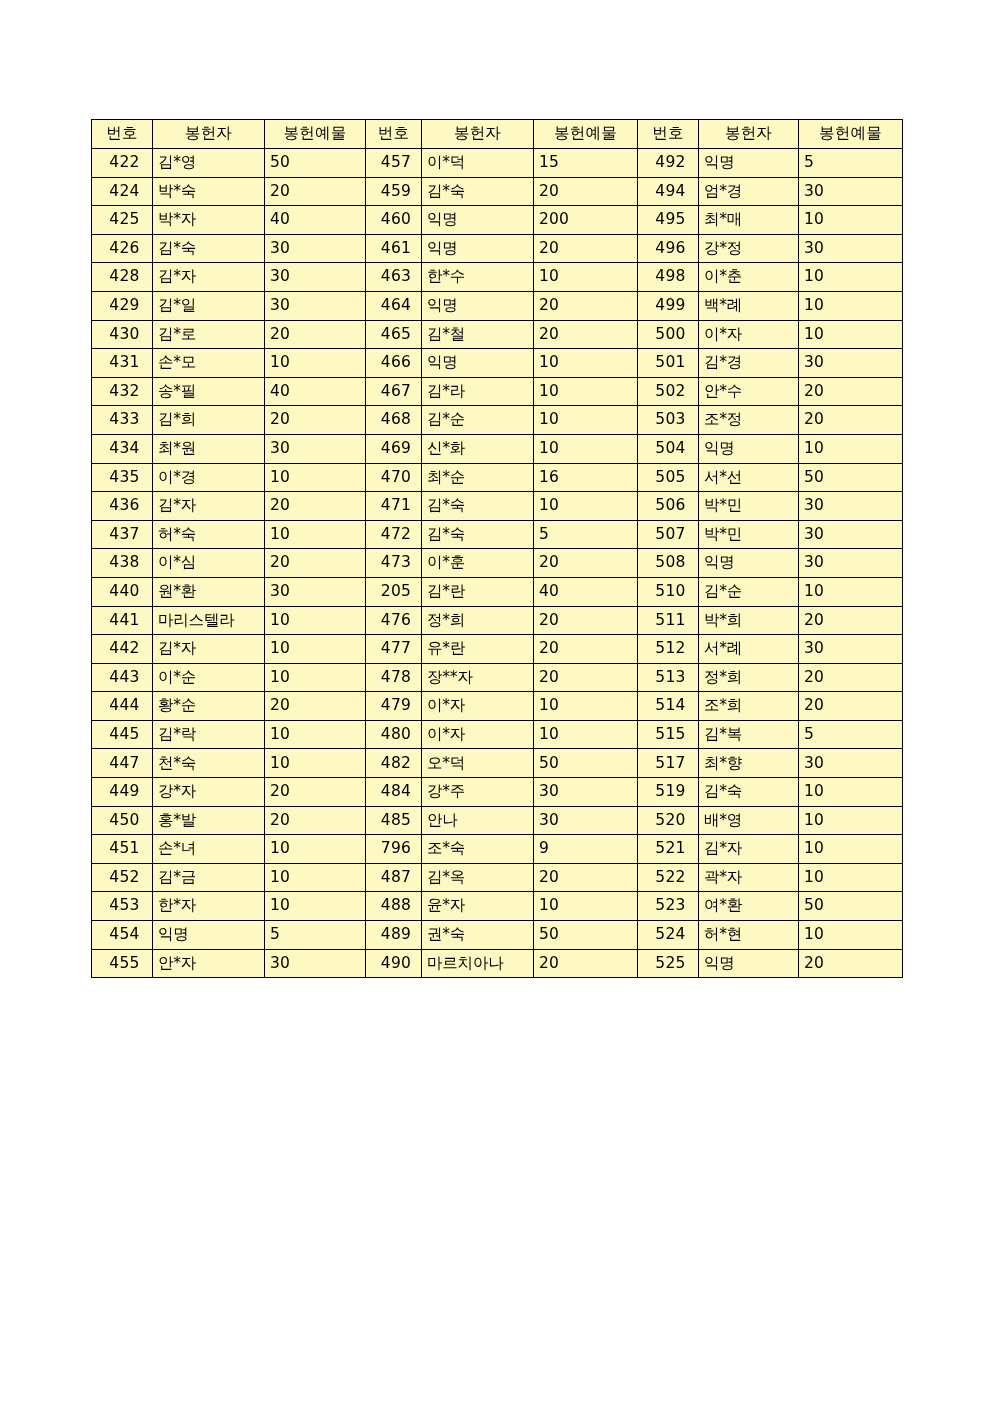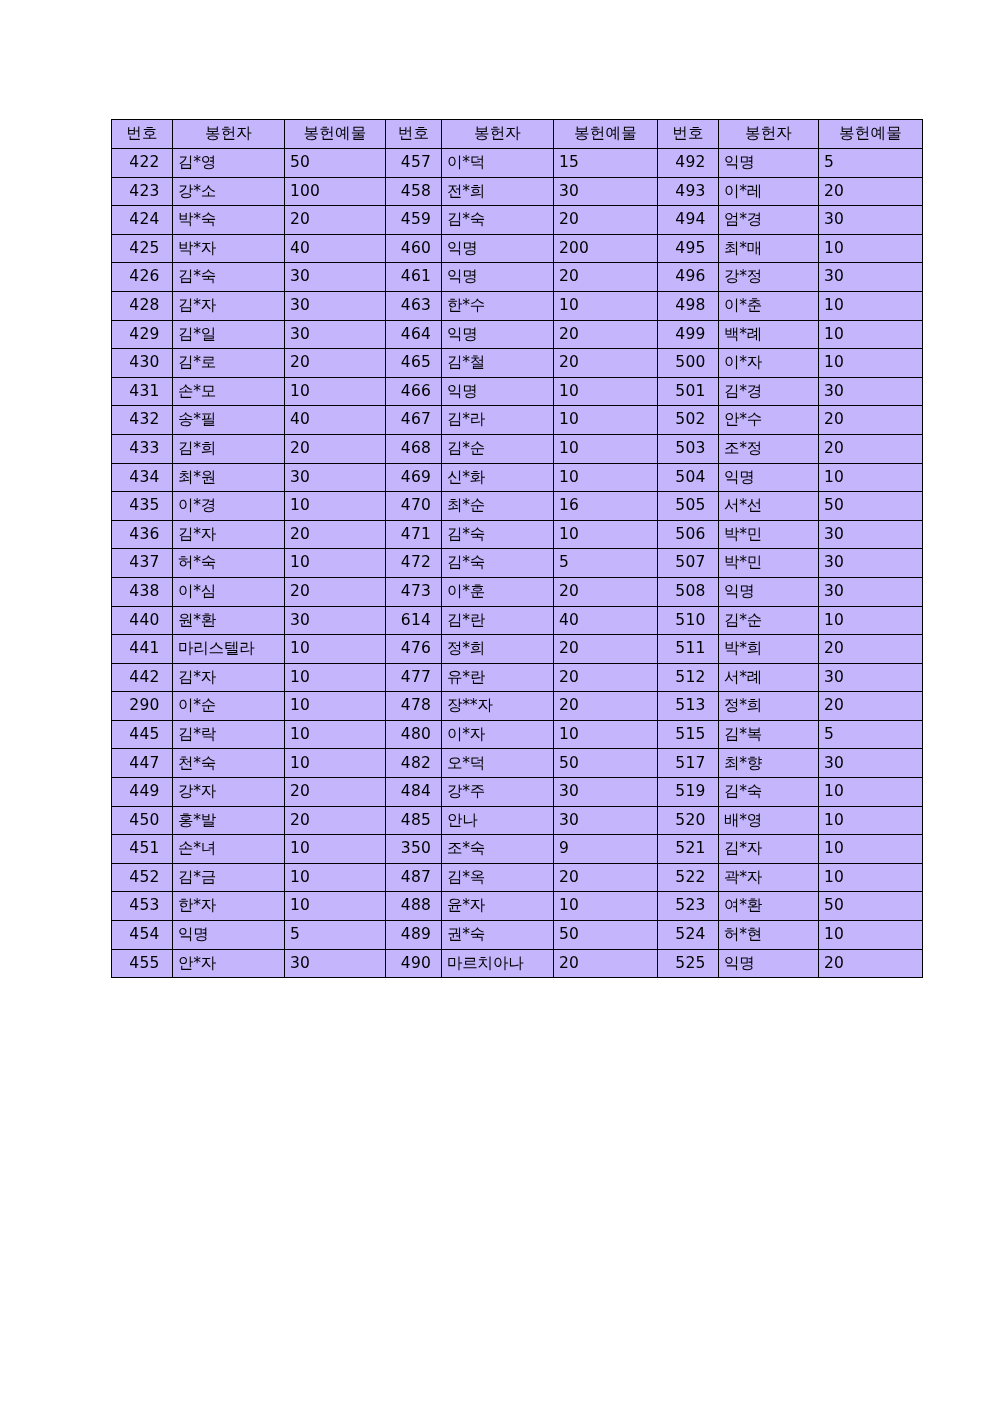--- a/index.html
+++ b/index.html
@@ -27,22 +27,21 @@
     position: absolute;
     left: 91px;
     top: 119px;
     width: 811px;
   }
 
   table.offering-table {
     border-collapse: collapse;
     table-layout: fixed;
     width: 811px;
-    background: #c4b5fd;
-    margin-left: 20px;
+    background: #fef9c3;
   }
 
   table.offering-table th,
   table.offering-table td {
     border: 1px solid #000000;
     font-size: 15.5px;
     line-height: 1;
     height: 28.6px;
     padding: 0 0 0 5px;
     box-sizing: border-box;
@@ -124,31 +123,20 @@
             <td class="col-name">김*영</td>
             <td class="col-amt">50</td>
             <td class="col-no">457</td>
             <td class="col-name">이*덕</td>
             <td class="col-amt">15</td>
             <td class="col-no">492</td>
             <td class="col-name">익명</td>
             <td class="col-amt">5</td>
           </tr>
           <tr>
-            <td class="col-no">423</td>
-            <td class="col-name">강*소</td>
-            <td class="col-amt">100</td>
-            <td class="col-no">458</td>
-            <td class="col-name">전*희</td>
-            <td class="col-amt">30</td>
-            <td class="col-no">493</td>
-            <td class="col-name">이*레</td>
-            <td class="col-amt">20</td>
-          </tr>
-          <tr>
             <td class="col-no">424</td>
             <td class="col-name">박*숙</td>
             <td class="col-amt">20</td>
             <td class="col-no">459</td>
             <td class="col-name">김*숙</td>
             <td class="col-amt">20</td>
             <td class="col-no">494</td>
             <td class="col-name">엄*경</td>
             <td class="col-amt">30</td>
           </tr>
@@ -292,21 +280,21 @@
             <td class="col-name">이*훈</td>
             <td class="col-amt">20</td>
             <td class="col-no">508</td>
             <td class="col-name">익명</td>
             <td class="col-amt">30</td>
           </tr>
           <tr>
             <td class="col-no">440</td>
             <td class="col-name">원*환</td>
             <td class="col-amt">30</td>
-            <td class="col-no">614</td>
+            <td class="col-no">205</td>
             <td class="col-name">김*란</td>
             <td class="col-amt">40</td>
             <td class="col-no">510</td>
             <td class="col-name">김*순</td>
             <td class="col-amt">10</td>
           </tr>
           <tr>
             <td class="col-no">441</td>
             <td class="col-name">마리스텔라</td>
             <td class="col-amt">10</td>
@@ -322,28 +310,39 @@
             <td class="col-name">김*자</td>
             <td class="col-amt">10</td>
             <td class="col-no">477</td>
             <td class="col-name">유*란</td>
             <td class="col-amt">20</td>
             <td class="col-no">512</td>
             <td class="col-name">서*례</td>
             <td class="col-amt">30</td>
           </tr>
           <tr>
-            <td class="col-no">290</td>
+            <td class="col-no">443</td>
             <td class="col-name">이*순</td>
             <td class="col-amt">10</td>
             <td class="col-no">478</td>
             <td class="col-name">장**자</td>
             <td class="col-amt">20</td>
             <td class="col-no">513</td>
             <td class="col-name">정*희</td>
+            <td class="col-amt">20</td>
+          </tr>
+          <tr>
+            <td class="col-no">444</td>
+            <td class="col-name">황*순</td>
+            <td class="col-amt">20</td>
+            <td class="col-no">479</td>
+            <td class="col-name">이*자</td>
+            <td class="col-amt">10</td>
+            <td class="col-no">514</td>
+            <td class="col-name">조*희</td>
             <td class="col-amt">20</td>
           </tr>
           <tr>
             <td class="col-no">445</td>
             <td class="col-name">김*락</td>
             <td class="col-amt">10</td>
             <td class="col-no">480</td>
             <td class="col-name">이*자</td>
             <td class="col-amt">10</td>
             <td class="col-no">515</td>
@@ -380,21 +379,21 @@
             <td class="col-name">안나</td>
             <td class="col-amt">30</td>
             <td class="col-no">520</td>
             <td class="col-name">배*영</td>
             <td class="col-amt">10</td>
           </tr>
           <tr>
             <td class="col-no">451</td>
             <td class="col-name">손*녀</td>
             <td class="col-amt">10</td>
-            <td class="col-no">350</td>
+            <td class="col-no">796</td>
             <td class="col-name">조*숙</td>
             <td class="col-amt">9</td>
             <td class="col-no">521</td>
             <td class="col-name">김*자</td>
             <td class="col-amt">10</td>
           </tr>
           <tr>
             <td class="col-no">452</td>
             <td class="col-name">김*금</td>
             <td class="col-amt">10</td>

